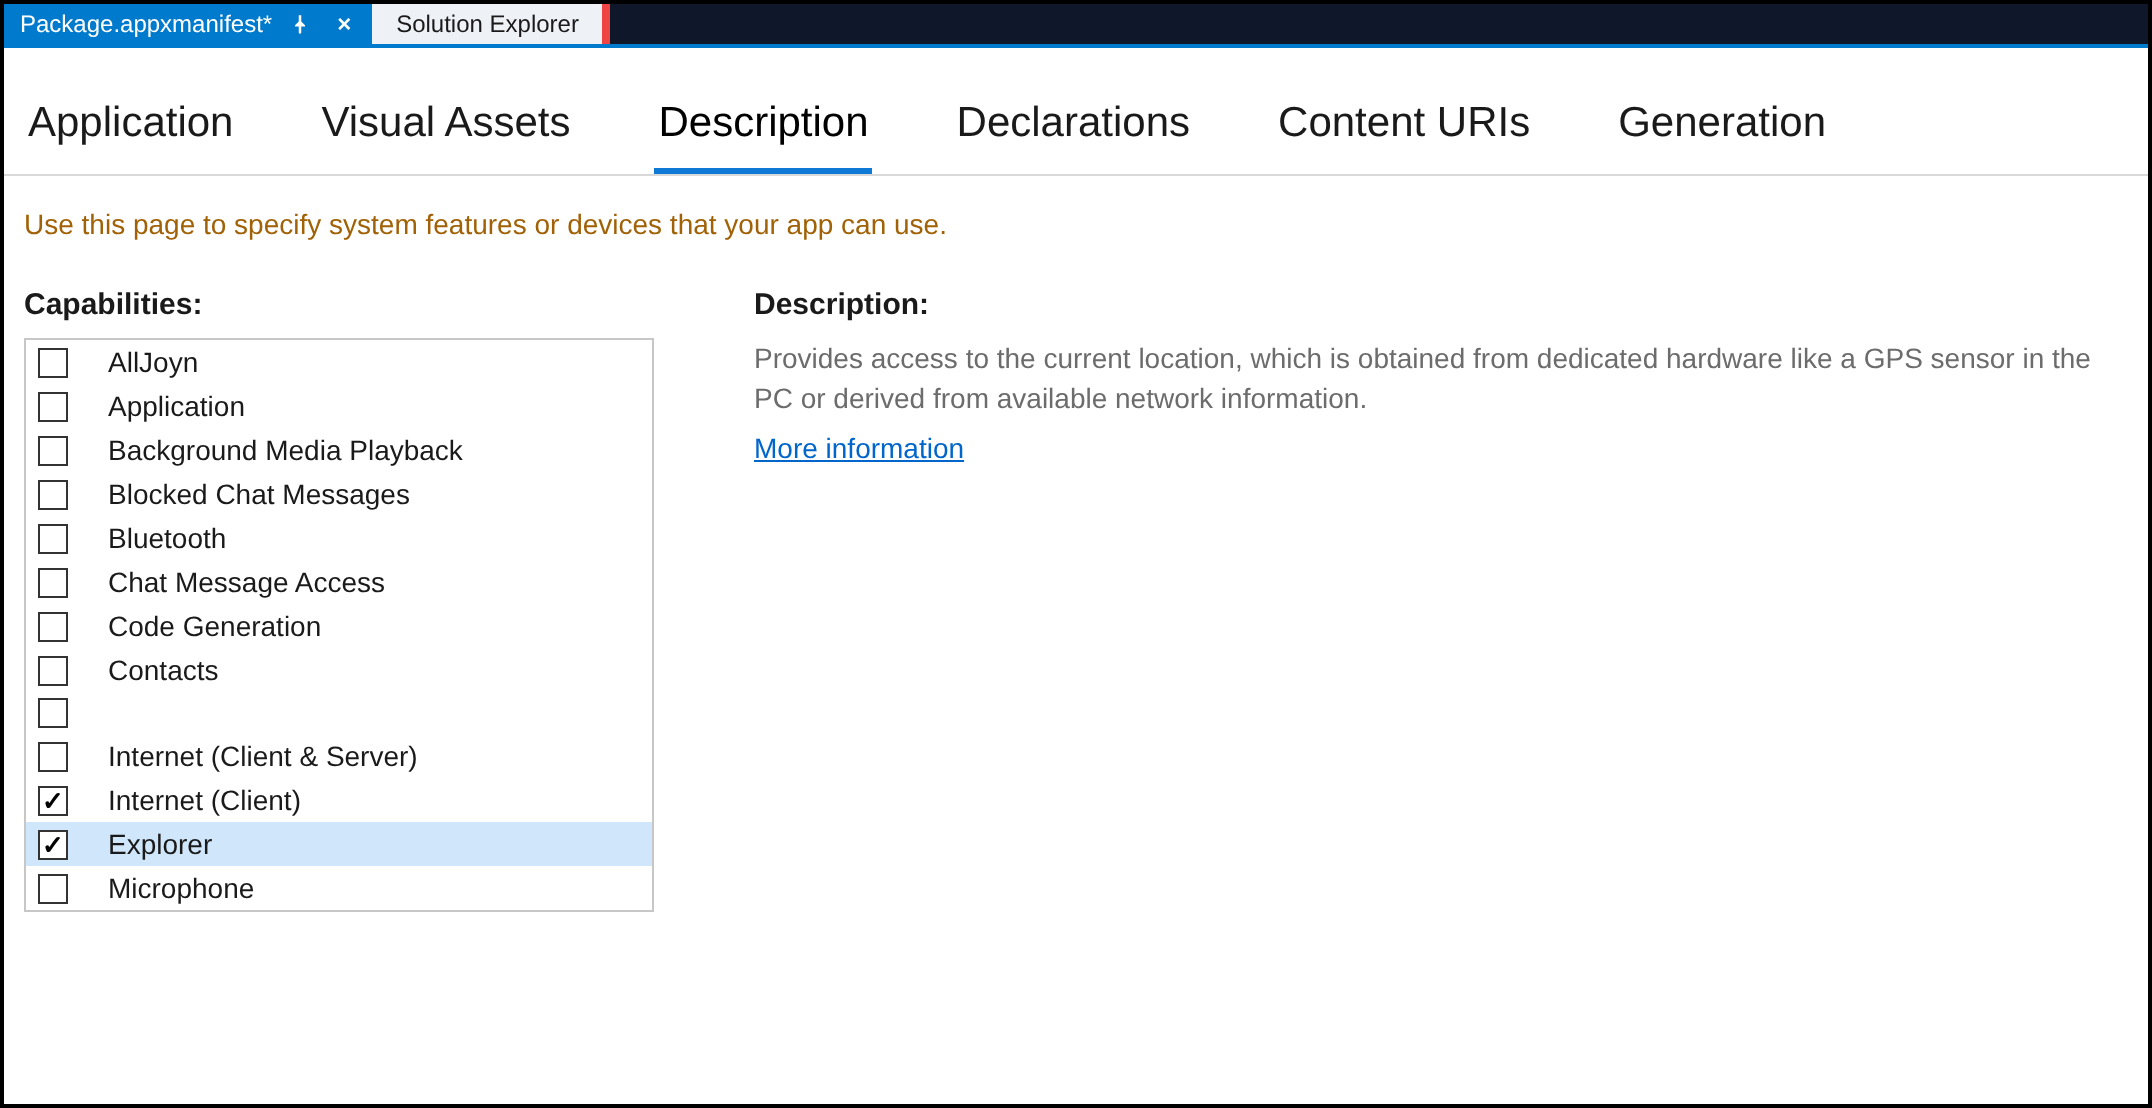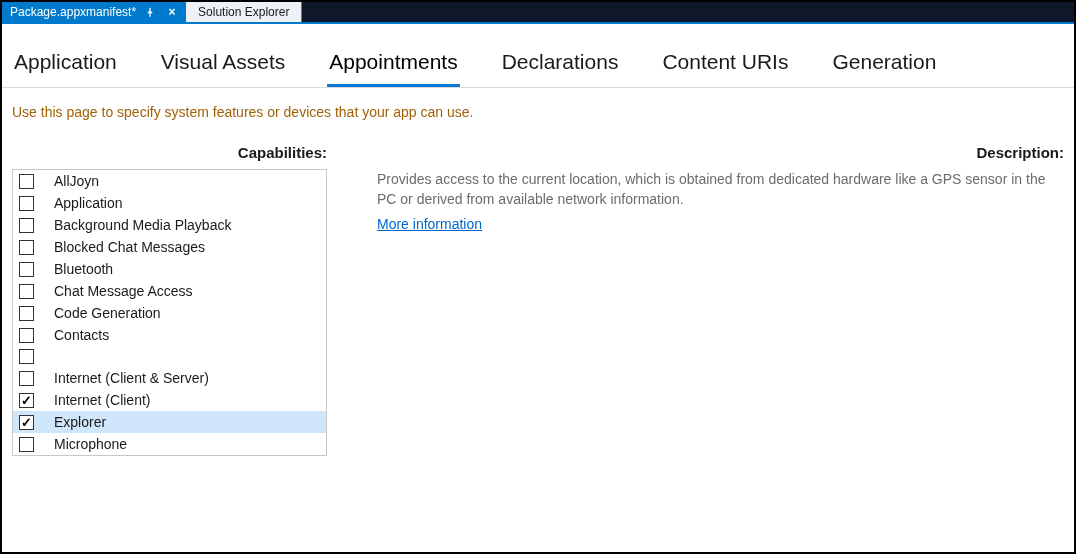--- a/index.html
+++ b/index.html
@@ -39,21 +39,21 @@
       font-size: 12px;
     }
     .doc-tab .pin svg { width: 10px; height: 10px; fill: #fff; }
     .doc-tab .close { font-weight: bold; }
     .tool-tab {
       display: flex;
       align-items: center;
       padding: 0 12px;
       background: #eef1f6;
       color: #1a1a1a;
-      border-right: 1px solid #ef4444;
+      border-right: 4px solid #ef4444;
     }
     .nav-tabs {
       display: flex;
       padding: 20px 10px 0 10px;
       border-bottom: 1px solid #d9d9d9;
       gap: 40px;
     }
     .nav-tab {
       font-size: 21px;
       font-weight: 400;
@@ -75,21 +75,20 @@
       display: flex;
       padding: 14px 10px 0 10px;
       gap: 50px;
     }
     .left-col { width: 315px; }
     .right-col { flex: 1; }
     .section-heading {
       font-weight: 700;
       font-size: 15px;
       margin-bottom: 8px;
-      text-align: right;
     }
     .caps-list {
       border: 1px solid #c7c7c7;
     }
     .cap-row {
       display: flex;
       align-items: center;
       padding: 3px 6px;
       font-size: 14px;
       gap: 20px;
@@ -142,21 +141,21 @@
     <span class="close">×</span>
   </div>
   <div class="tool-tab">
     <span>Solution Explorer</span>
   </div>
 </div>
 
 <div class="nav-tabs" id="nav-tabs">
     <div class="nav-tab">Application</div>
     <div class="nav-tab">Visual Assets</div>
-    <div class="nav-tab active">Appointments</div>
+    <div class="nav-tab active">Description</div>
     <div class="nav-tab">Declarations</div>
     <div class="nav-tab">Content URIs</div>
     <div class="nav-tab">Generation</div>
   </div>
 
 <div class="help-text">Use this page to specify system features or devices that your app can use.</div>
 
 <div class="content">
   <div class="left-col">
     <div class="section-heading">Capabilities:</div>

